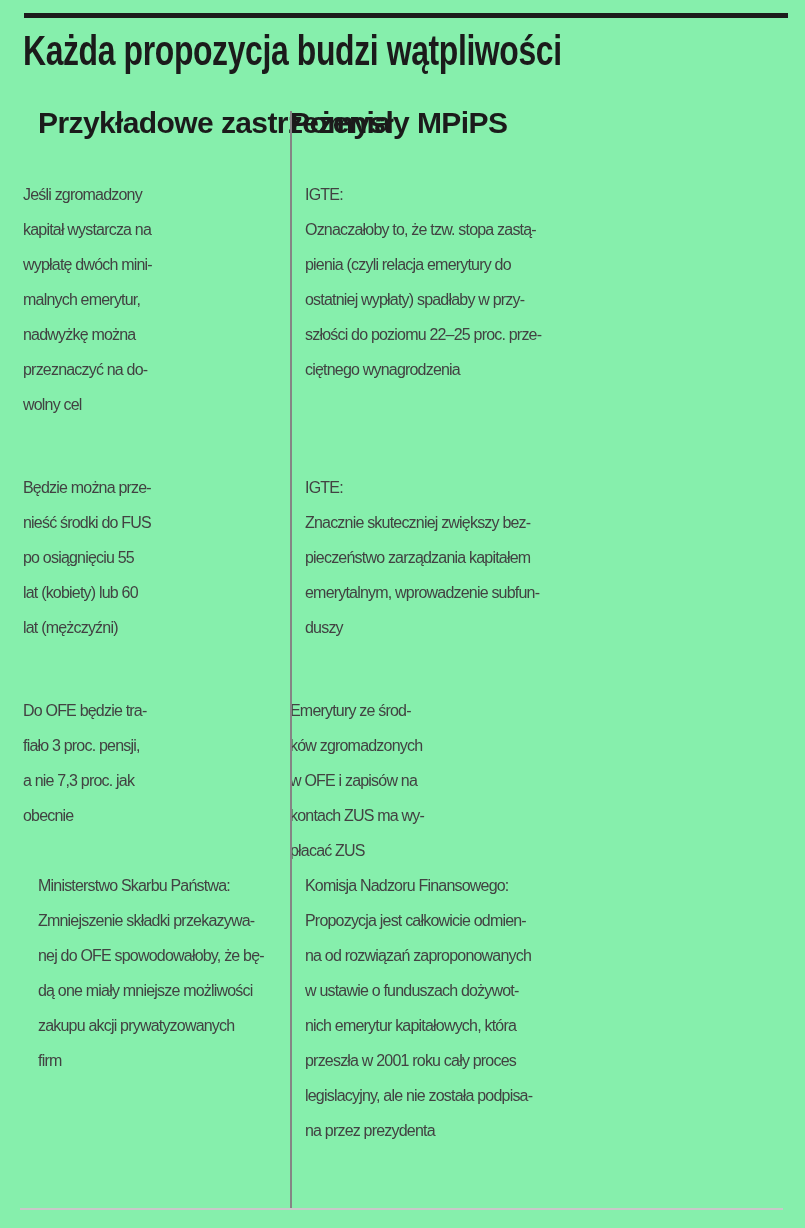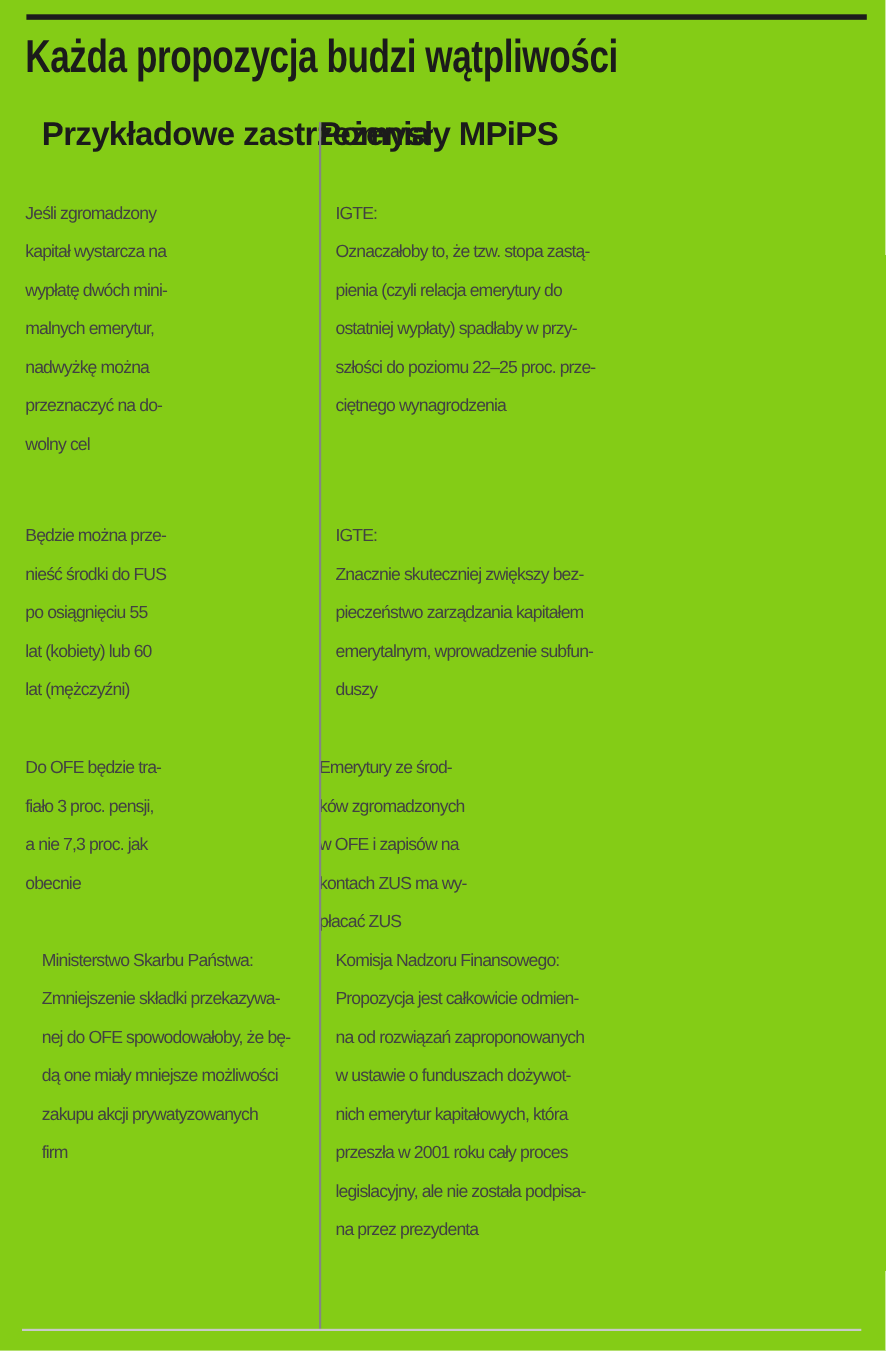--- a/index.html
+++ b/index.html
@@ -4,21 +4,21 @@
 <style>
   html, body {
     margin: 0;
     padding: 0;
     background: #ffffff;
   }
   .page {
     position: relative;
     width: 805px;
     height: 1228px;
-    background: #84cc16;
+    background: #86efac;
     font-family: "Liberation Sans", sans-serif;
     overflow: hidden;
   }
   .top-rule {
     position: absolute;
     left: 24px;
     top: 13px;
     width: 764px;
     height: 5px;
     background: #1c1c1c;
@@ -56,21 +56,21 @@
     font-size: 16px;
     line-height: 35px;
     letter-spacing: -0.8px;
     color: #424242;
     white-space: pre-line;
   }
   .cell-right {
     padding-left: 15px;
   }
   .gap-r1 { margin-bottom: 48px; }
-  .gap-r2 { margin-bottom: 36px; }
+  .gap-r2 { margin-bottom: 48px; }
   .gap-r3 { }
   .gap-r4 { margin-bottom: 0; }
   .v-divider {
     position: absolute;
     left: 290px;
     top: 111px;
     width: 2px;
     height: 1098px;
     background: #858585;
   }

